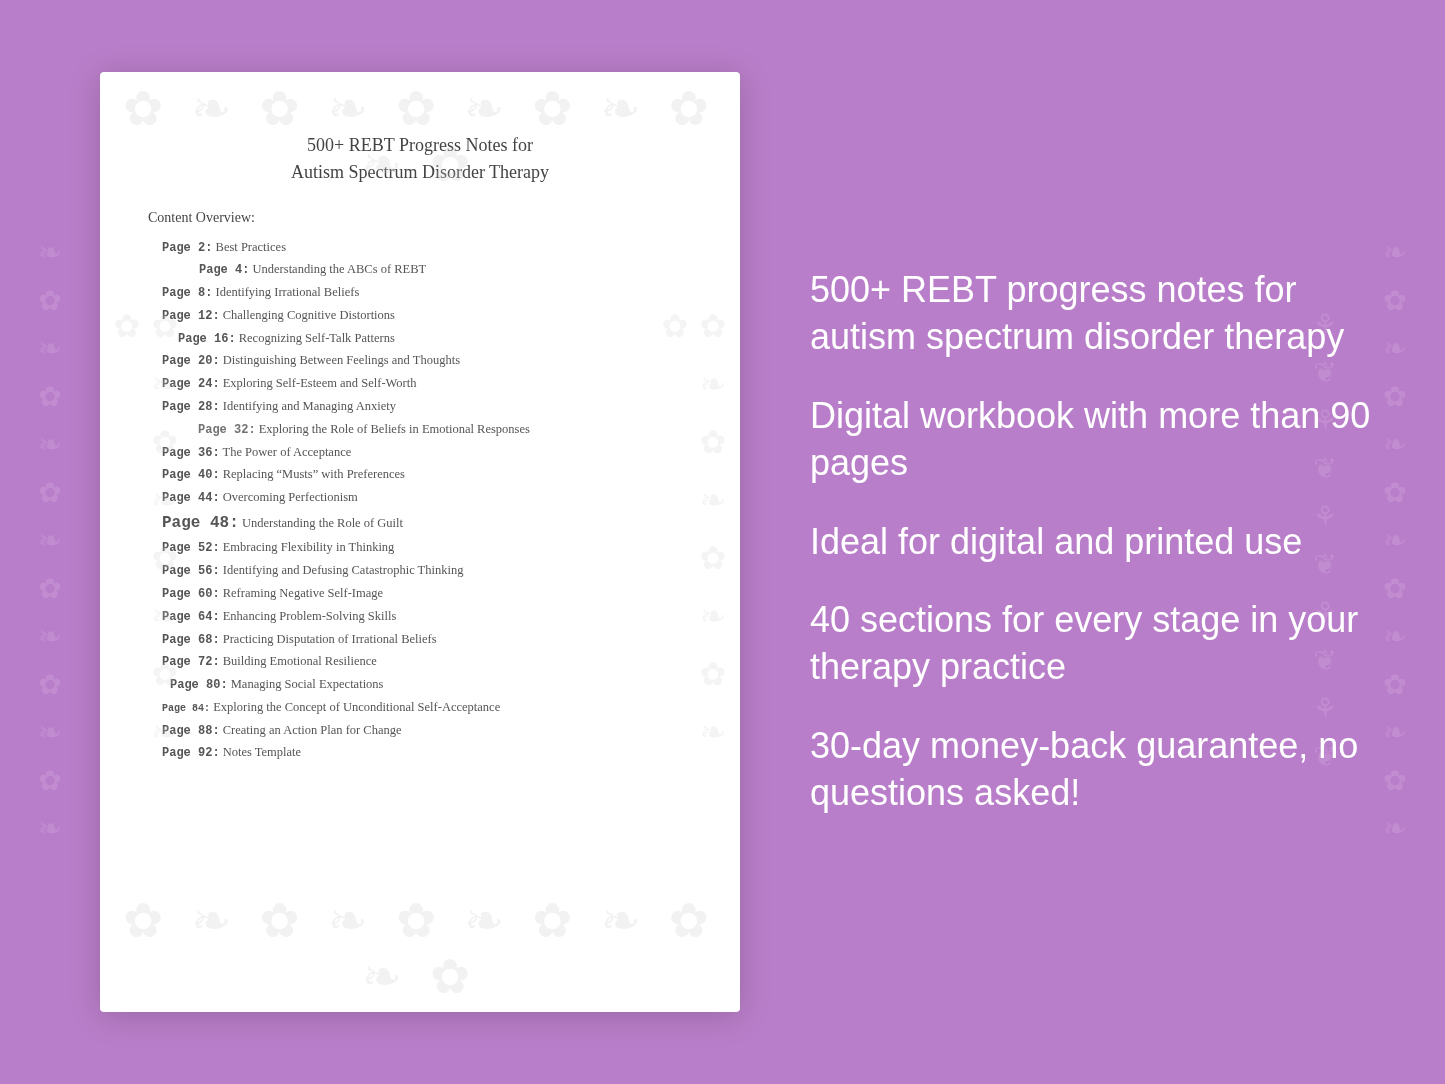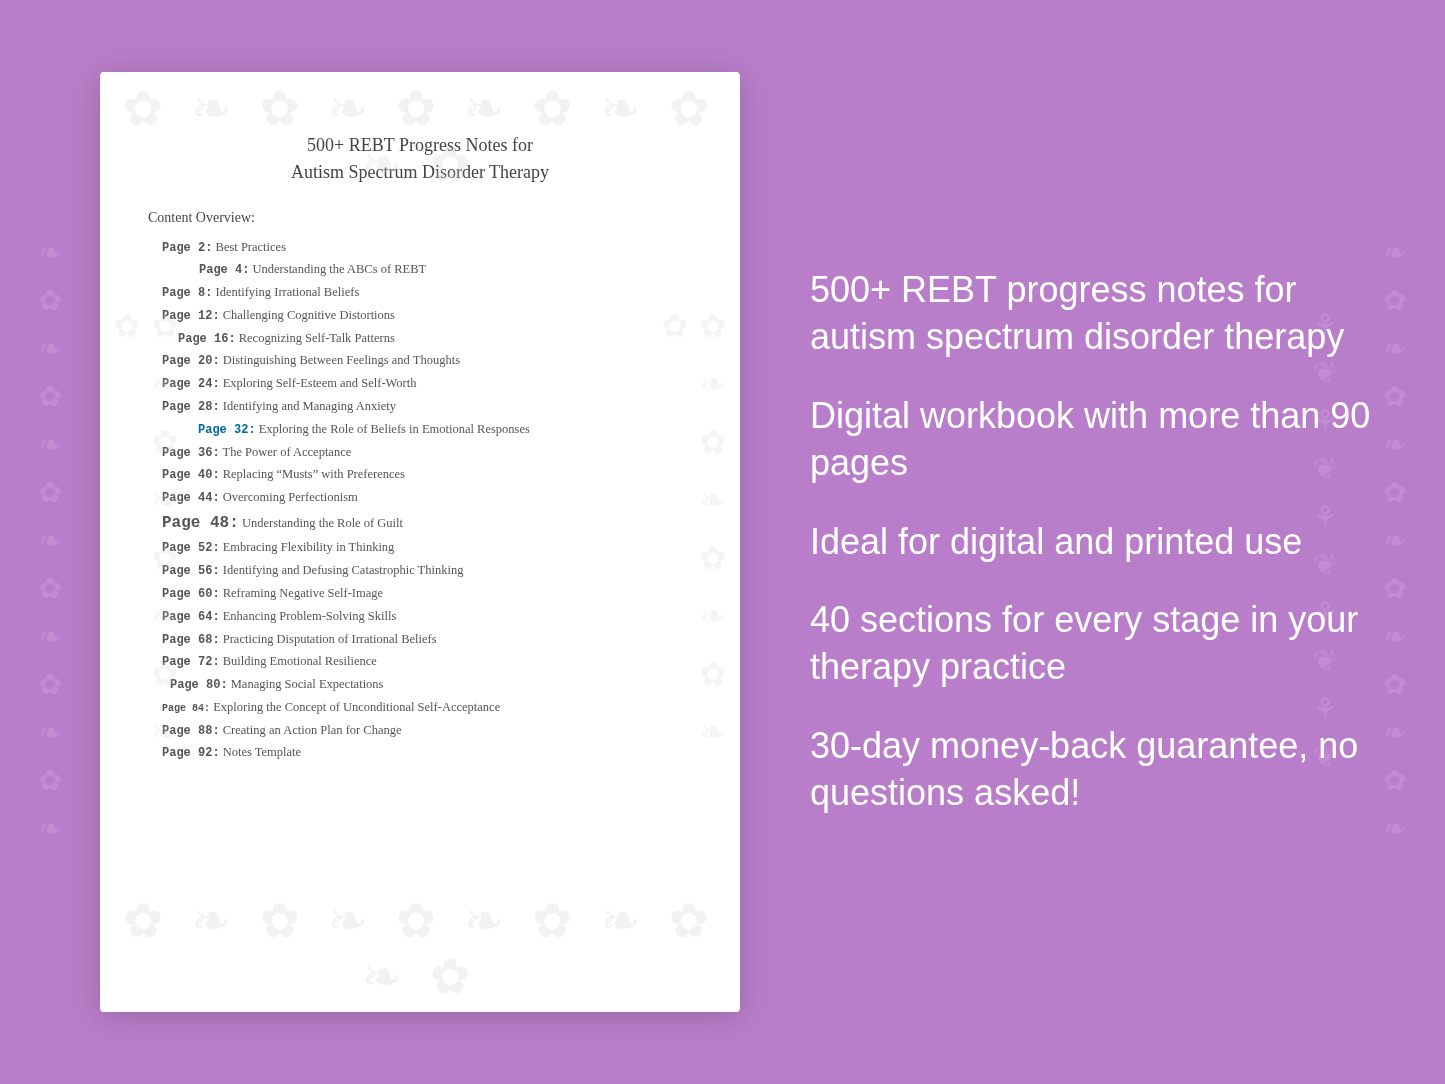--- a/index.html
+++ b/index.html
@@ -211,21 +211,21 @@
 
     <ul class="doc-toc" id="toc-list">
     <li><strong style="font-family: 'Courier New', monospace; font-size: 12px; color: #555;">Page  2:</strong>  Best Practices</li>
         <li><strong style="font-family: 'Courier New', monospace; font-size: 12px; color: #555; padding-left: 37px;">Page  4:</strong>  Understanding the ABCs of REBT</li>
         <li><strong style="font-family: 'Courier New', monospace; font-size: 12px; color: #555;">Page  8:</strong>  Identifying Irrational Beliefs</li>
         <li><strong style="font-family: 'Courier New', monospace; font-size: 12px; color: #555;">Page 12:</strong>  Challenging Cognitive Distortions</li>
         <li><strong style="font-family: 'Courier New', monospace; font-size: 12px; color: #555; margin-left: 16px;">Page 16:</strong>  Recognizing Self-Talk Patterns</li>
         <li><strong style="font-family: 'Courier New', monospace; font-size: 12px; color: #555;">Page 20:</strong>  Distinguishing Between Feelings and Thoughts</li>
         <li><strong style="font-family: 'Courier New', monospace; font-size: 12px; color: #555;">Page 24:</strong>  Exploring Self-Esteem and Self-Worth</li>
         <li><strong style="font-family: 'Courier New', monospace; font-size: 12px; color: #555;">Page 28:</strong>  Identifying and Managing Anxiety</li>
-        <li><strong style="font-family: 'Courier New', monospace; font-size: 12px; color: #0369a1; padding-left: 36px;">Page 32:</strong>  Exploring the Role of Beliefs in Emotional Responses</li>
+        <li><strong style="font-family: 'Courier New', monospace; font-size: 12px; color: #737373; padding-left: 36px;">Page 32:</strong>  Exploring the Role of Beliefs in Emotional Responses</li>
         <li><strong style="font-family: 'Courier New', monospace; font-size: 12px; color: #555;">Page 36:</strong>  The Power of Acceptance</li>
         <li><strong style="font-family: 'Courier New', monospace; font-size: 12px; color: #555;">Page 40:</strong>  Replacing “Musts” with Preferences</li>
         <li><strong style="font-family: 'Courier New', monospace; font-size: 12px; color: #555;">Page 44:</strong>  Overcoming Perfectionism</li>
         <li><strong style="font-family: 'Courier New', monospace; font-size: 16px; color: #555;">Page 48:</strong>  Understanding the Role of Guilt</li>
         <li><strong style="font-family: 'Courier New', monospace; font-size: 12px; color: #555;">Page 52:</strong>  Embracing Flexibility in Thinking</li>
         <li><strong style="font-family: 'Courier New', monospace; font-size: 12px; color: #555;">Page 56:</strong>  Identifying and Defusing Catastrophic Thinking</li>
         <li><strong style="font-family: 'Courier New', monospace; font-size: 12px; color: #555;">Page 60:</strong>  Reframing Negative Self-Image</li>
         <li><strong style="font-family: 'Courier New', monospace; font-size: 12px; color: #555;">Page 64:</strong>  Enhancing Problem-Solving Skills</li>
         <li><strong style="font-family: Liberation Mono, monospace; font-size: 12px; color: #555; text-align: right;">Page 68:</strong>  Practicing Disputation of Irrational Beliefs</li>
         <li><strong style="font-family: 'Courier New', monospace; font-size: 12px; color: #555;">Page 72:</strong>  Building Emotional Resilience</li>

